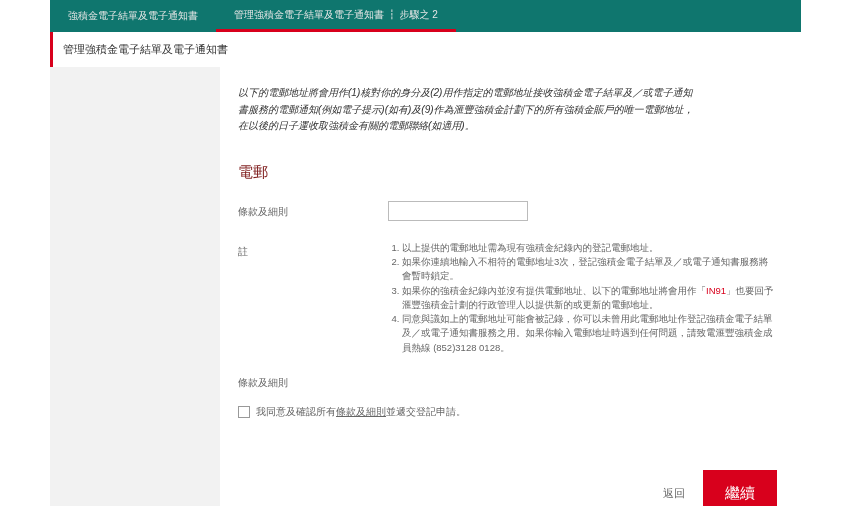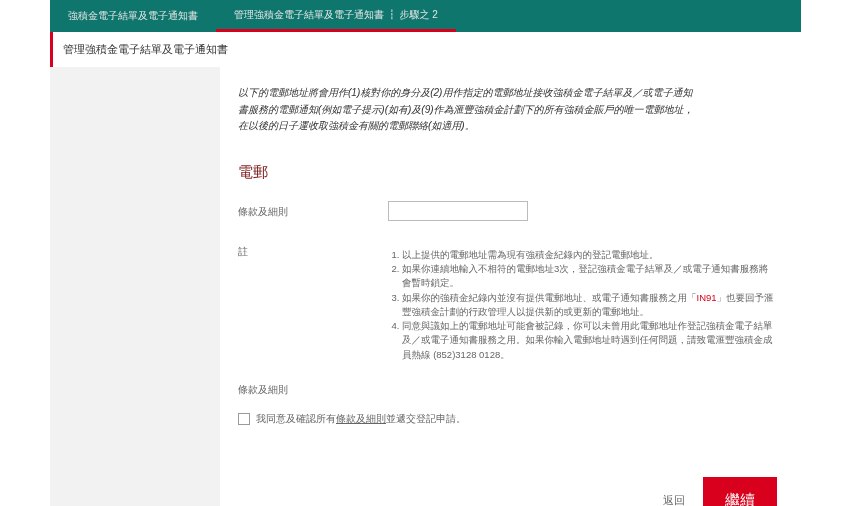--- a/index.html
+++ b/index.html
@@ -92,21 +92,20 @@
       font-size: 10px;
     }
     .notes {
       flex: 1;
       color: #666;
       font-size: 9.5px;
       line-height: 1.5;
     }
     .notes ol {
       padding-left: 14px;
-      margin-top: 7px;
     }
     .notes li {
       margin-bottom: 0;
     }
     .link-ish {
       color: #d8001c;
       cursor: pointer;
     }
     .terms-title {
       font-size: 10px;
@@ -189,21 +188,21 @@
         </div>
       </div>
 
       <div class="form-row">
         <div class="form-label">註</div>
         <div class="notes">
           <ol>
             <li>以上提供的電郵地址需為現有強積金紀錄內的登記電郵地址。</li>
             <li>如果你連續地輸入不相符的電郵地址3次，登記強積金電子結單及／或電子通知書服務將會暫時鎖定。</li>
             <li>
-              <span>如果你的強積金紀錄內並沒有提供電郵地址、或電子通知書服務之用「</span><span class="link-ish">IN91</span><span>」也要回予滙豐強積金計劃的行政管理人以提供新的或更新的電郵地址。</span>
+              <span>如果你的強積金紀錄內並沒有提供電郵地址、以下的電郵地址將會用作「</span><span class="link-ish">IN91</span><span>」也要回予滙豐強積金計劃的行政管理人以提供新的或更新的電郵地址。</span>
             </li>
             <li>同意與議如上的電郵地址可能會被記錄，你可以未曾用此電郵地址作登記強積金電子結單及／或電子通知書服務之用。如果你輸入電郵地址時遇到任何問題，請致電滙豐強積金成員熱線 (852)3128 0128。</li>
           </ol>
         </div>
       </div>
 
       <div class="terms-title">條款及細則</div>
 
       <div class="checkbox-row">
         <div class="checkbox"></div>

